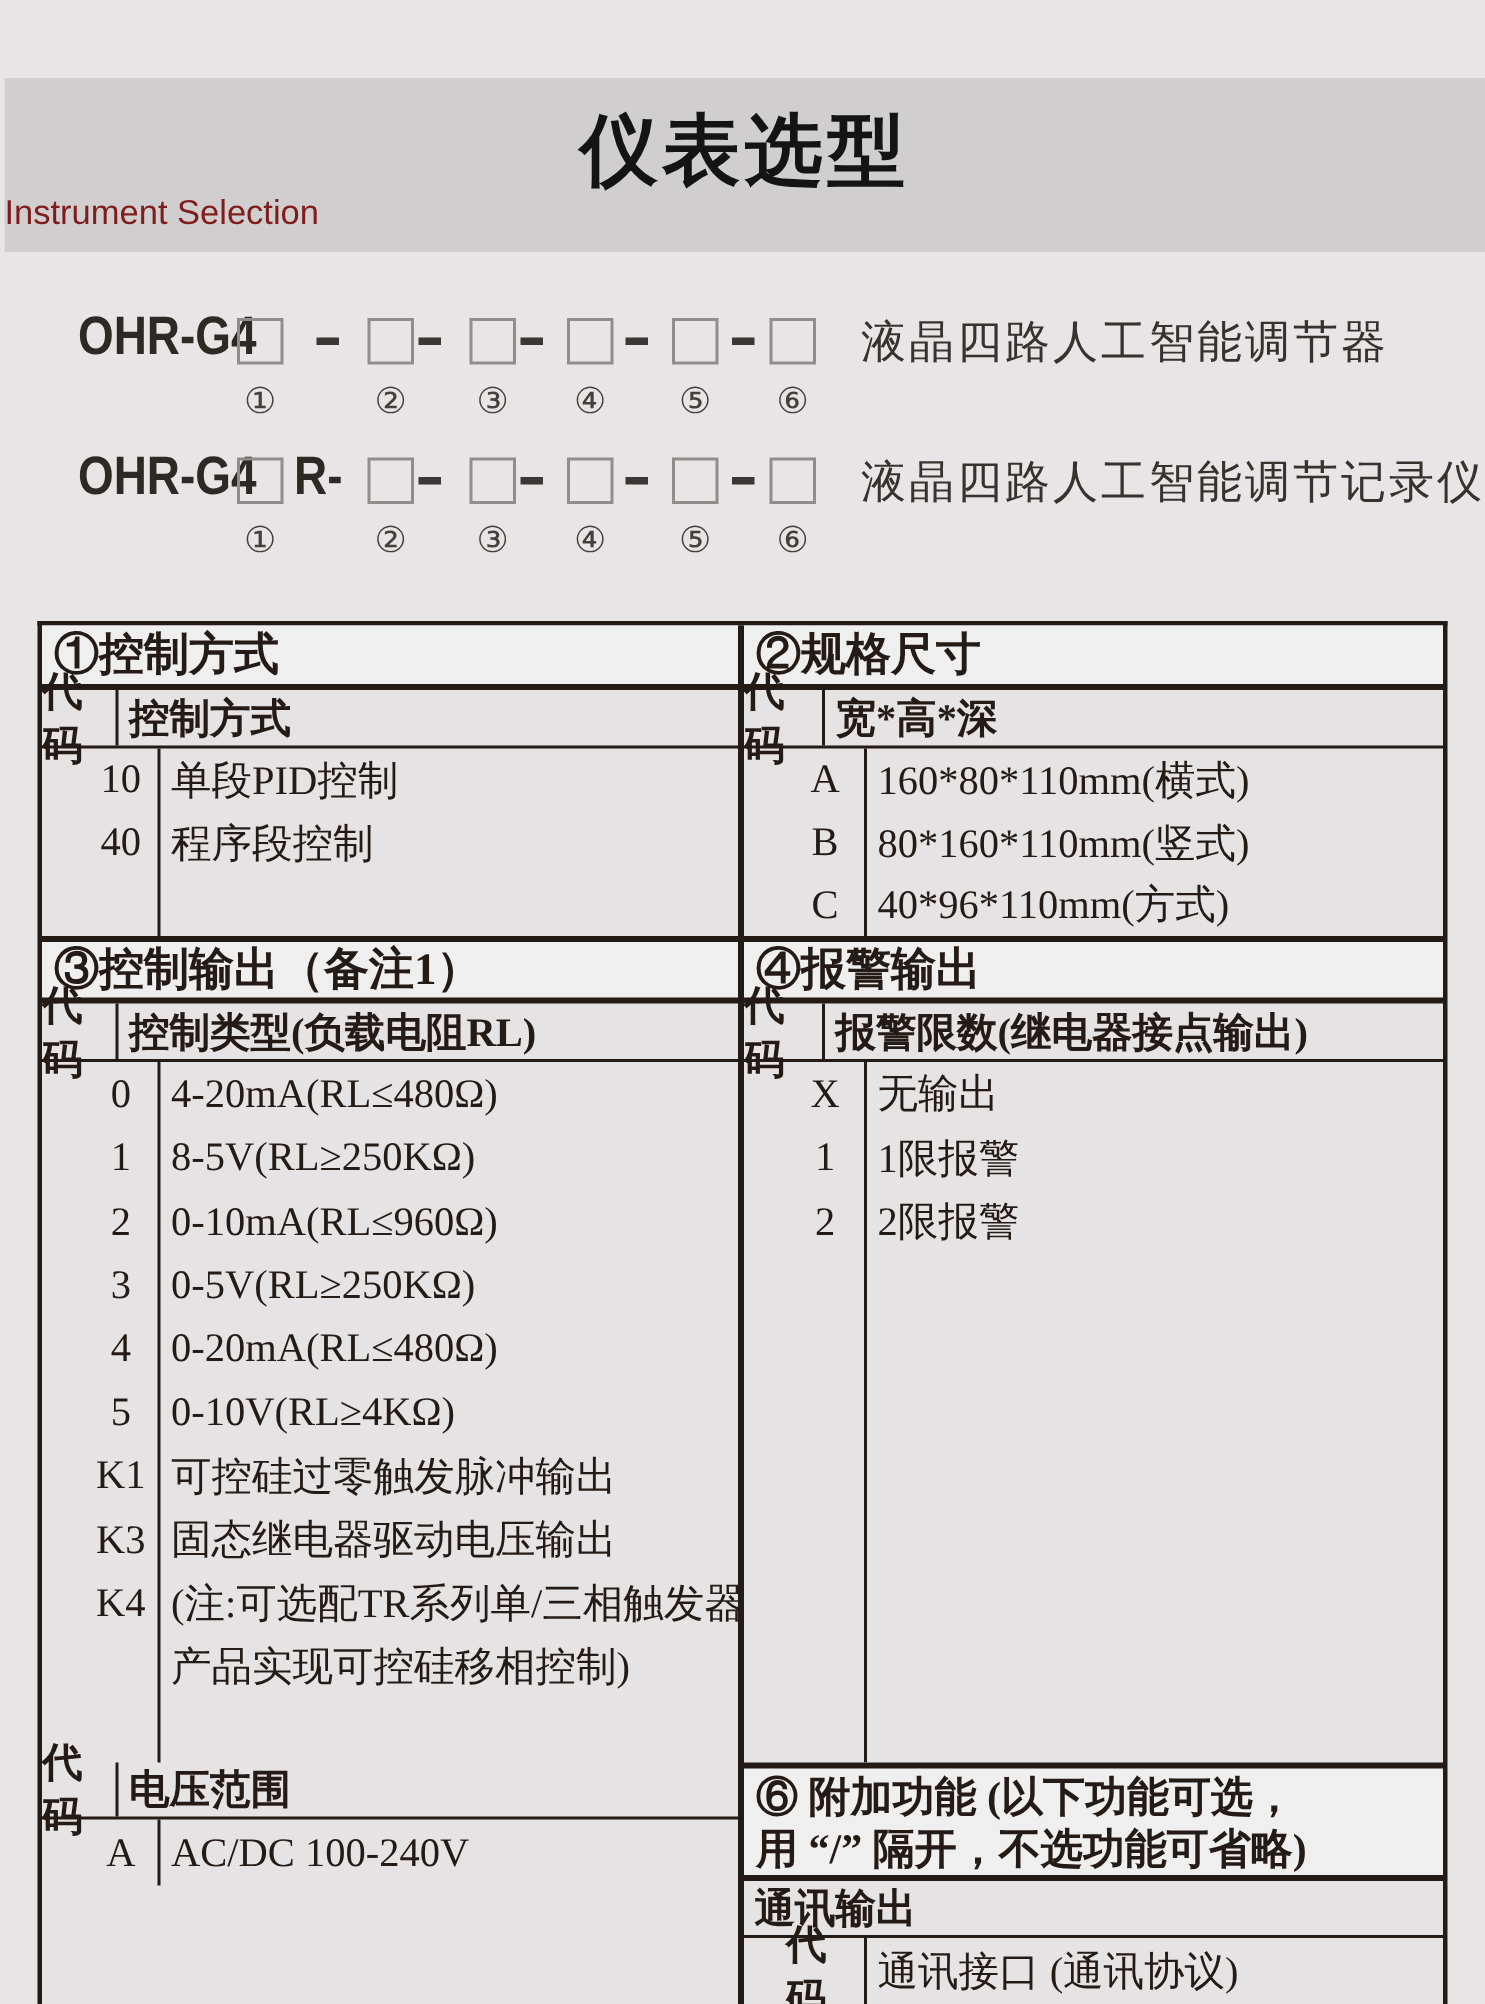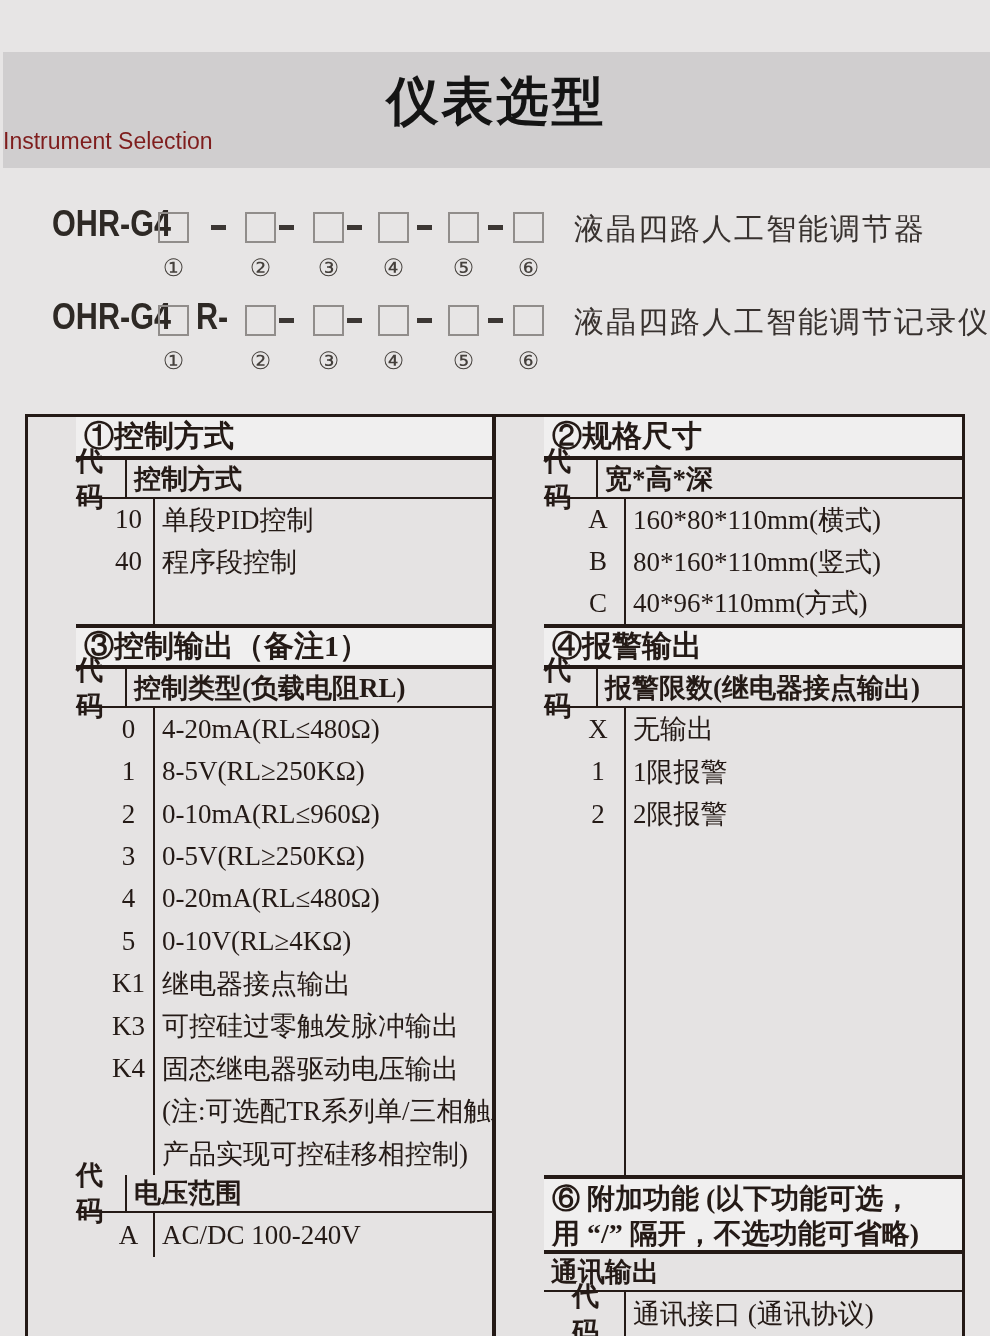--- a/index.html
+++ b/index.html
@@ -38,21 +38,21 @@
   .bx1{left:158px}.bx2{left:245px}.bx3{left:313px}.bx4{left:378px}.bx5{left:448px}.bx6{left:513px}
   .dx1{left:211px}.dx2{left:279px}.dx3{left:347px}.dx4{left:417px}.dx5{left:488px}
   .rowA{top:212px}.rowAd{top:225px}.rowAm{top:256px}.rowAt{top:206px}.rowAl{top:213px}
   .rowB{top:305px}.rowBd{top:318px}.rowBm{top:349px}.rowBt{top:299px}.rowBl{top:306px}
   
   .tbl {
     position:absolute; left:25px; top:414px; width:940px; height:922px;
     box-sizing:border-box; border:3px solid #241a16; border-bottom:none;
     background:#e5e3e3; display:flex; font-size:27px;
   }
-  .half { box-sizing:border-box; display:flex; flex-direction:column;padding-left:48px; }
+  .half { box-sizing:border-box; display:flex; flex-direction:column; }
   .half.left  { width:468px; border-right:4px solid #241a16; }
   .half.right { flex:1; }
   .sec {
     box-sizing:border-box; background:#f0efef; font-weight:700; font-size:30px;
     padding-left:8px; display:flex; align-items:center; overflow:hidden;
   }
   .sec1 { height:43px; border-bottom:4px solid #241a16; }
   .sec2 { height:45px; border-top:4px solid #241a16; border-bottom:4px solid #241a16; }
   .sec3 { height:79px; border-top:4px solid #241a16; border-bottom:4px solid #241a16; }
   .sec3.twolines { align-items:flex-start; font-size:28px; line-height:35px; padding-top:2px; display:block; }
@@ -172,21 +172,20 @@
           <div class="ln"></div>
           <div class="ln"></div>
         </div>
         <div class="descs">
           <div class="lnd">4-20mA(RL≤480Ω)</div>
           <div class="lnd">8-5V(RL≥250KΩ)</div>
           <div class="lnd">0-10mA(RL≤960Ω)</div>
           <div class="lnd">0-5V(RL≥250KΩ)</div>
           <div class="lnd">0-20mA(RL≤480Ω)</div>
           <div class="lnd">0-10V(RL≥4KΩ)</div>
-          <div class="lnd">继电器接点输出</div>
           <div class="lnd">可控硅过零触发脉冲输出</div>
           <div class="lnd">固态继电器驱动电压输出</div>
           <div class="lnd">(注:可选配TR系列单/三相触发器</div>
           <div class="lnd">产品实现可控硅移相控制)</div>
         </div>
       </div>
 
       <div class="sub sub3">
         <div class="codecell">代码</div>
         <div class="desccell">电压范围</div>

